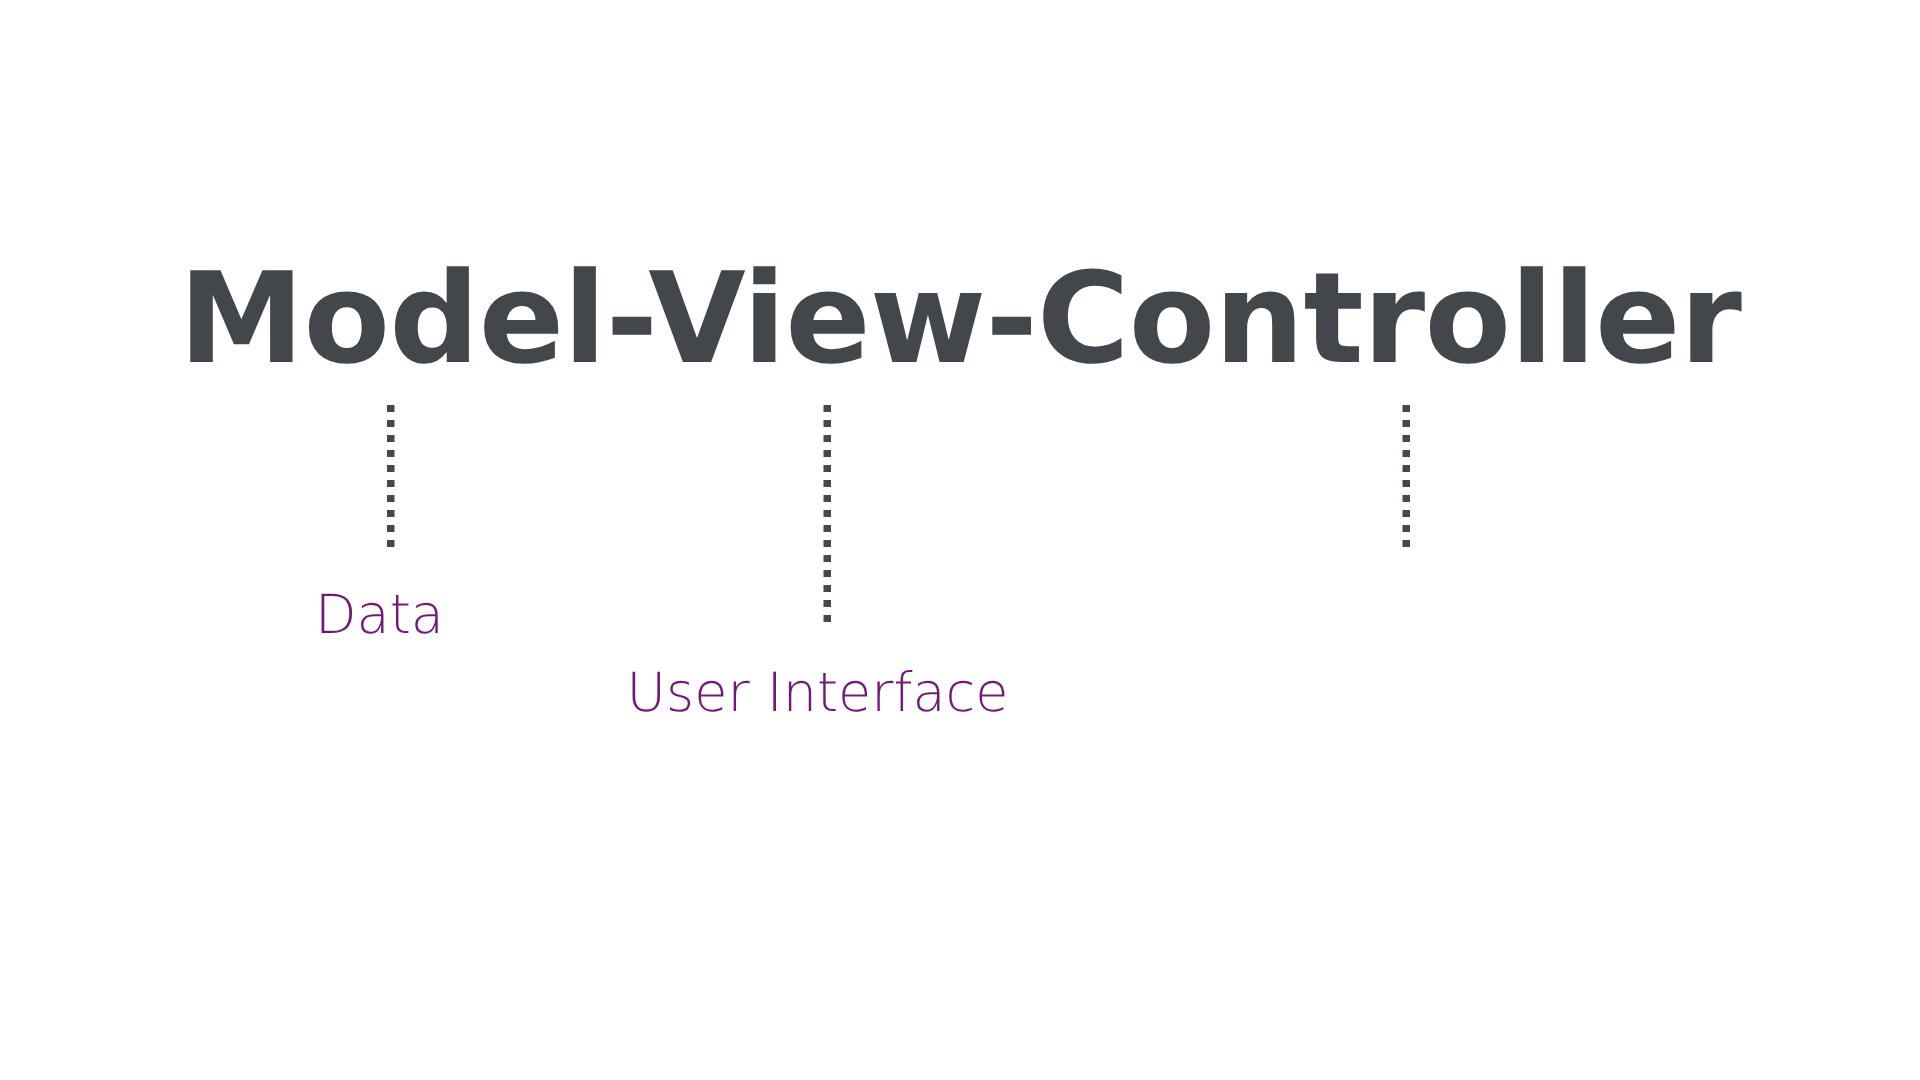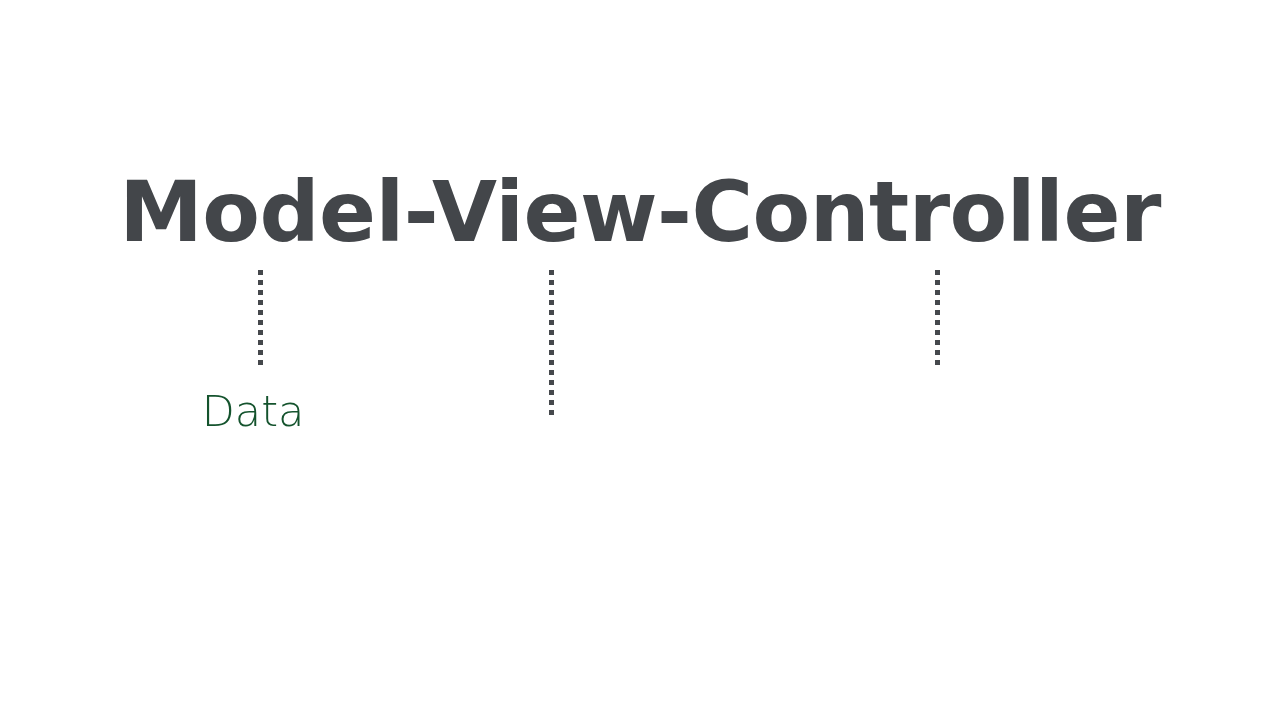--- a/index.html
+++ b/index.html
@@ -65,23 +65,23 @@
     left: 935px;
     top: 270px;
     height: 95px;
   }
 
   
   .label {
     position: absolute;
     font-family: "DejaVu Sans", "Liberation Sans", sans-serif;
     font-weight: 300;
-    font-size: 43px;
+    font-size: 36px;
     line-height: 52px;
-    color: #14532d;
+    color: #701a75;
     white-space: nowrap;
     text-align: right;
     transform: translateX(-50%);
   }
   .label.l-model {
     left: 253px;
     top: 385px;
   }
   .label.l-view {
     left: 545px;
@@ -97,14 +97,15 @@
 
 <div id="slide">
 
   <div class="title">Model-View-Controller</div>
 
   <div class="connector c-model"></div>
   <div class="connector c-view"></div>
   <div class="connector c-controller"></div>
 
   <div class="label l-model">Data</div>
+  <div class="label l-view">User Interface</div>
 
 </div>
 
 </body></html>

